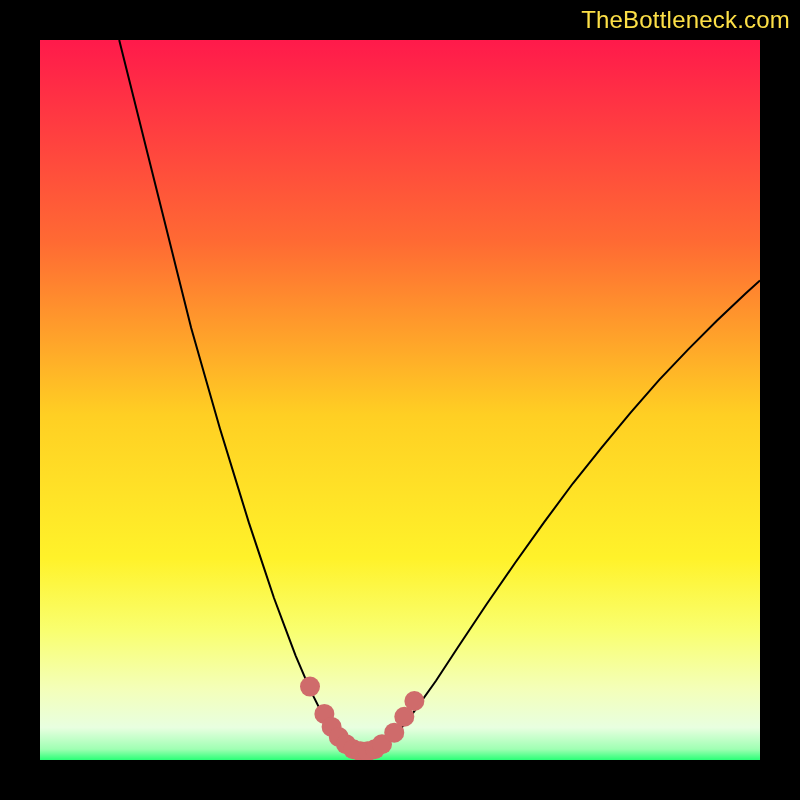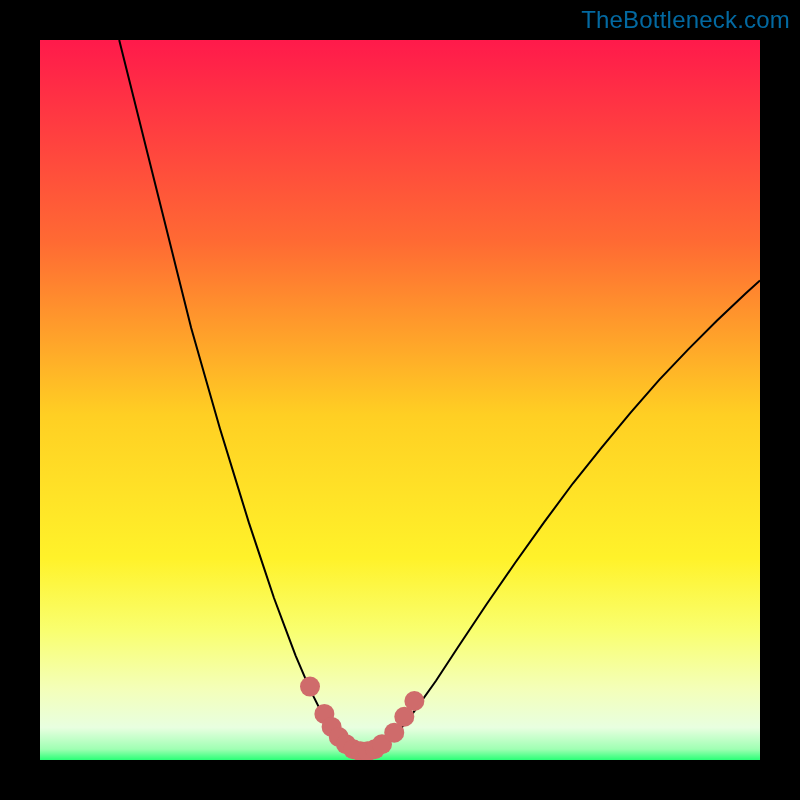--- a/index.html
+++ b/index.html
@@ -25,21 +25,21 @@
     top: 40px;
     width: 720px;
     height: 720px;
   }
   .watermark {
     position: absolute;
     top: 6px;
     right: 10px;
     font-size: 24px;
     font-weight: 500;
-    color: #0369a1;
+    color: #fde047;
     letter-spacing: 0.2px;
   }
 </style>
 </head>
 <body>
 
 <div class="frame">
 
   <div class="plot-area">
 

